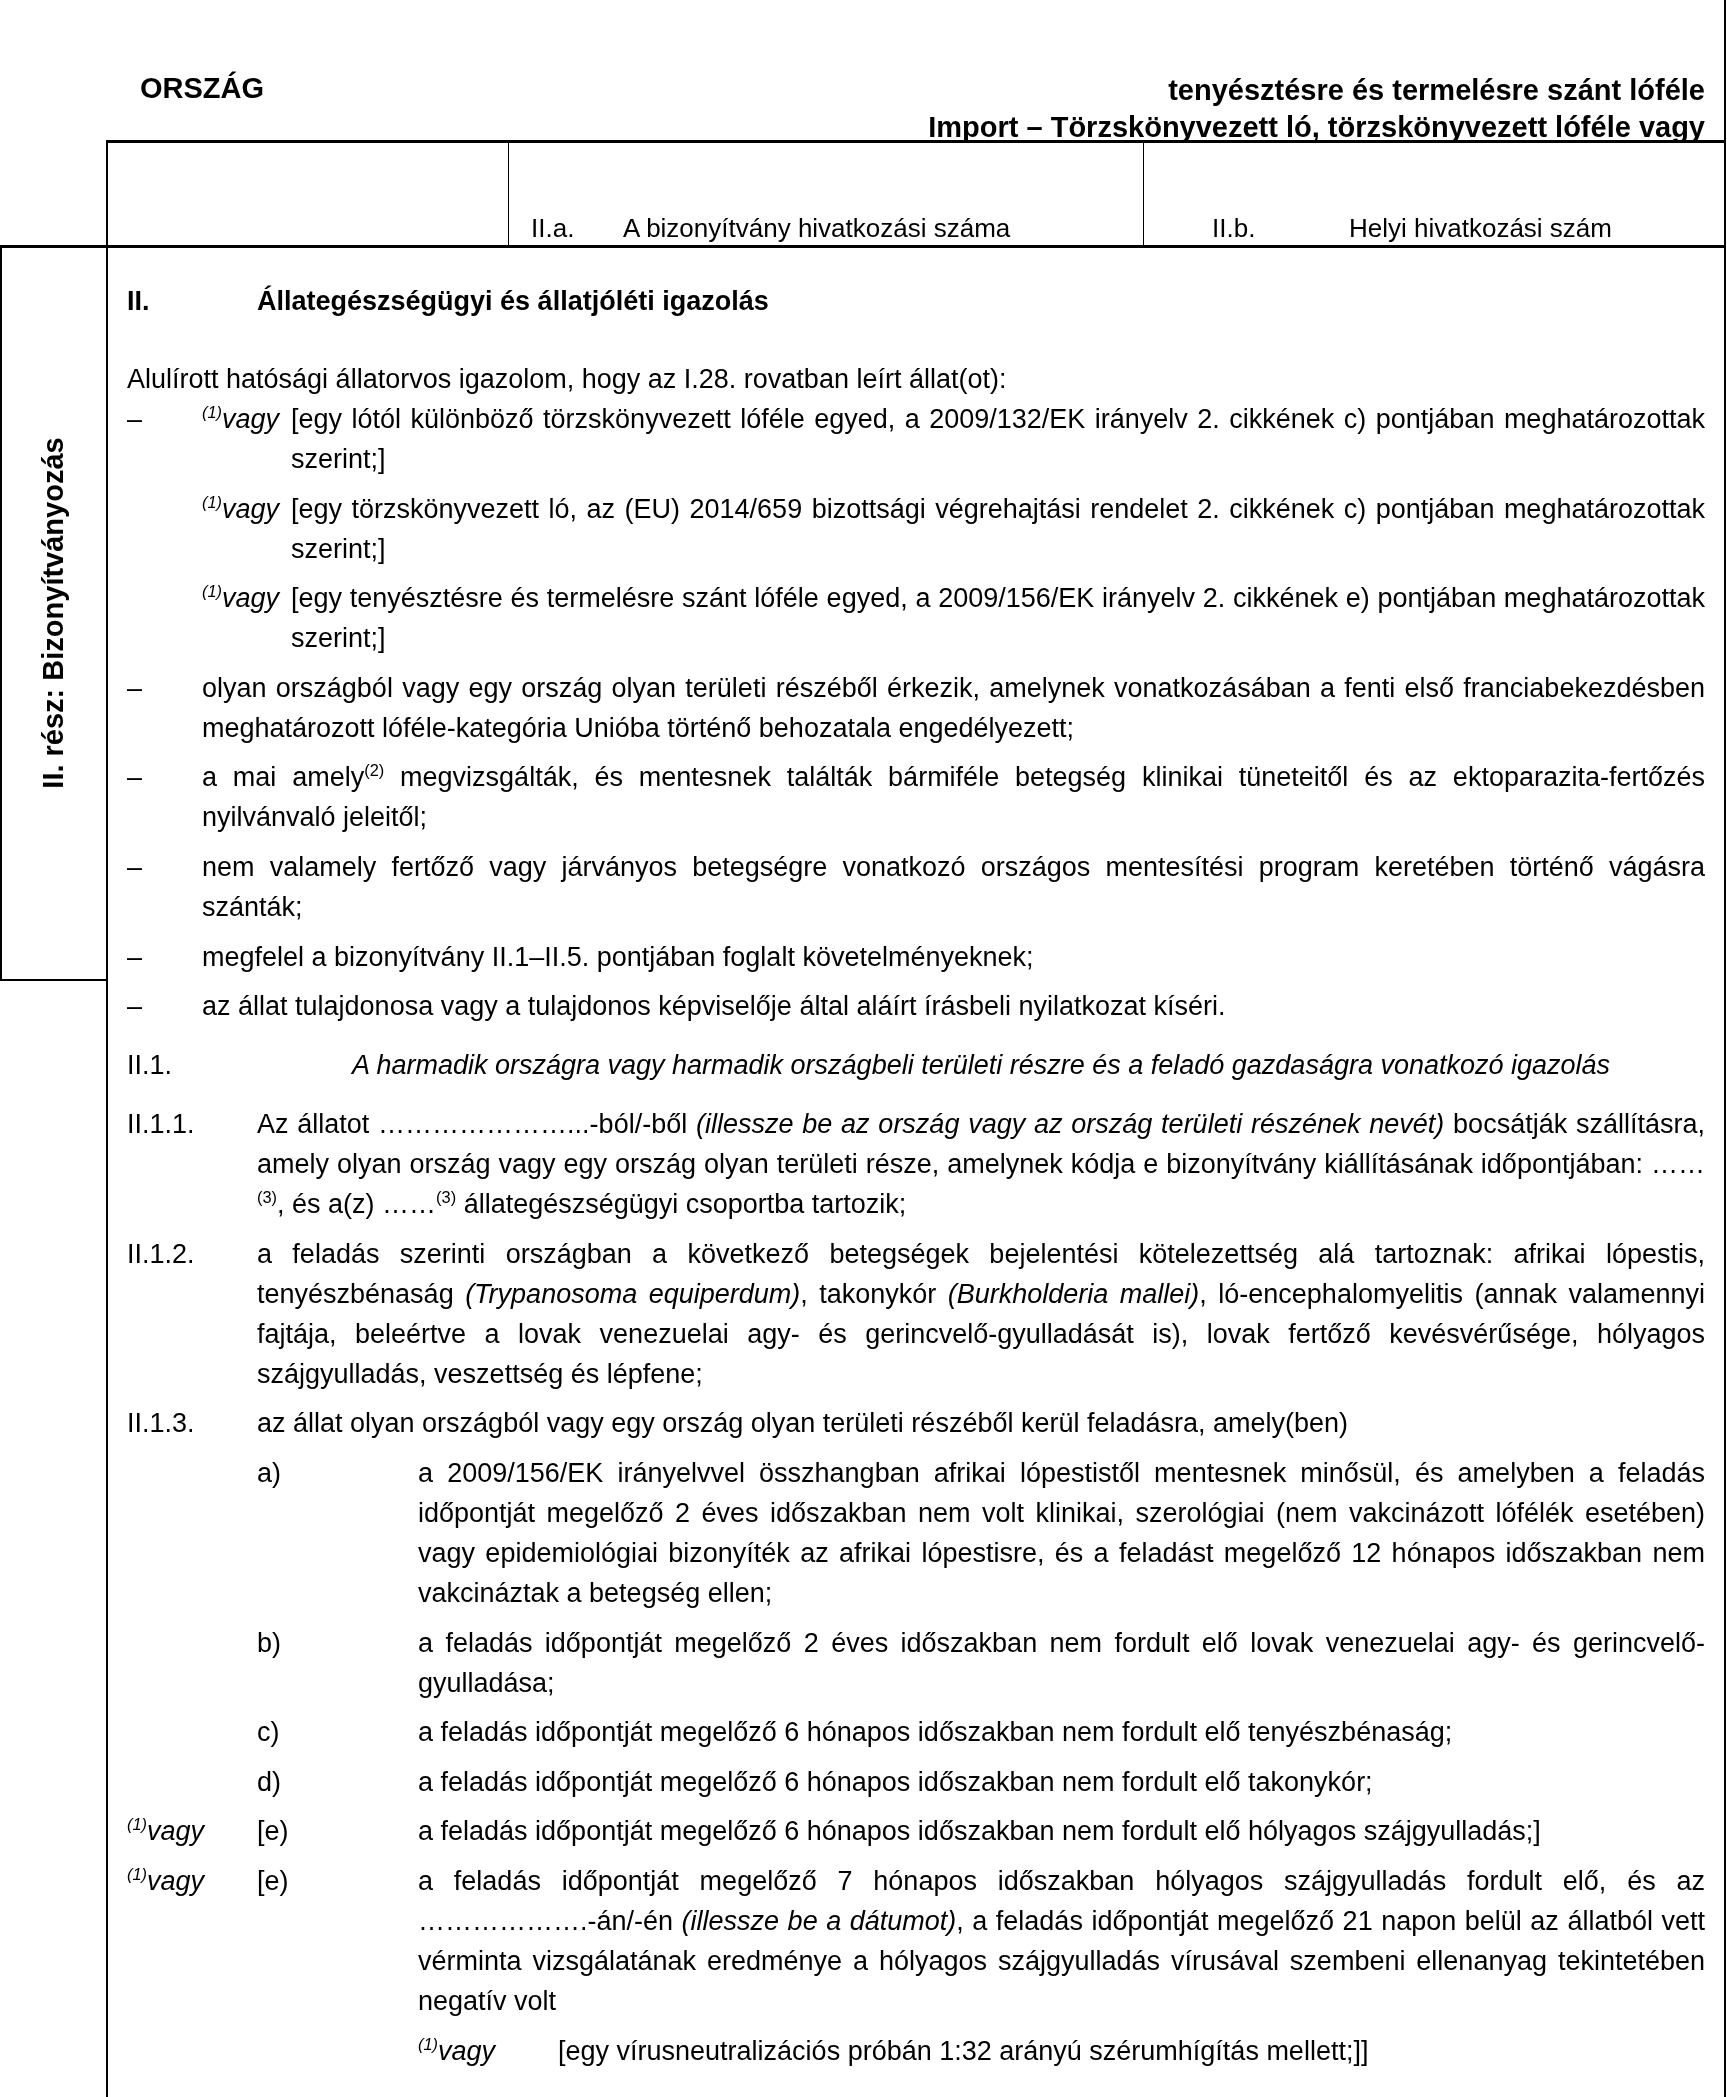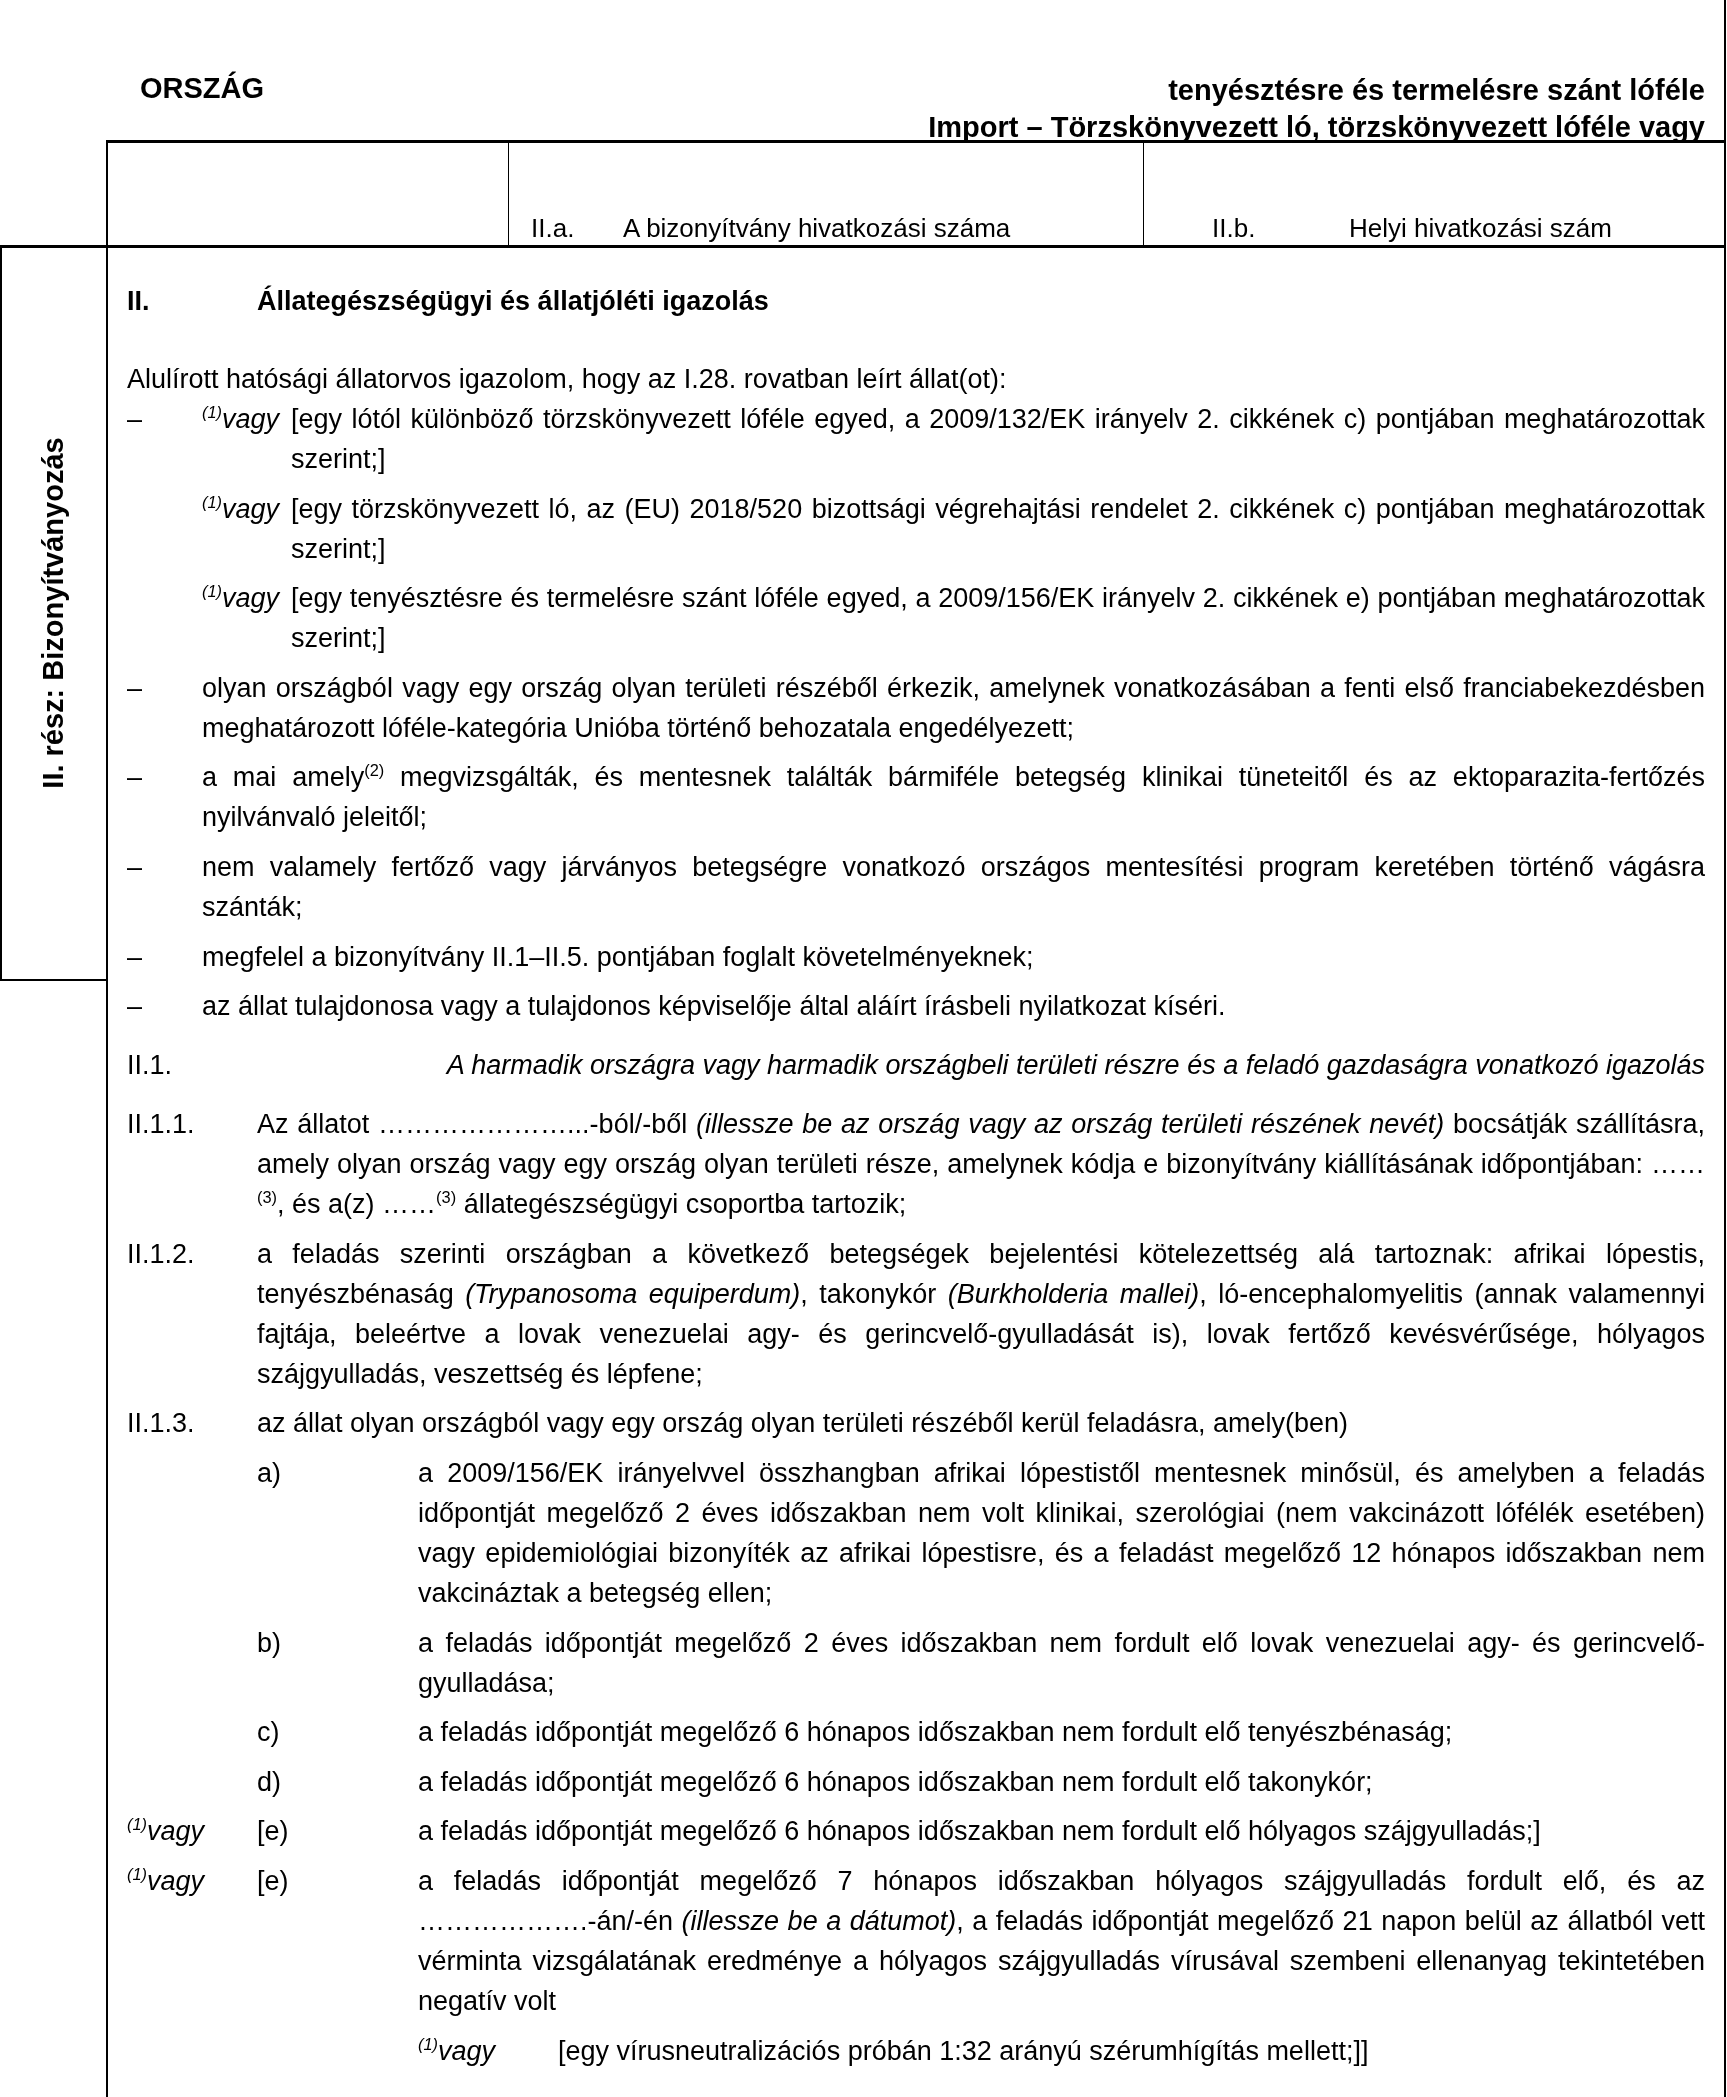--- a/index.html
+++ b/index.html
@@ -62,21 +62,21 @@
 
   <div class="row">
     <div class="col-dash">–</div>
     <div class="col-vagy"><sup>(1)</sup><span>vagy</span></div>
     <div class="txt">[egy lótól különböző törzskönyvezett lóféle egyed, a 2009/132/EK irányelv 2. cikkének c) pontjában meghatározottak szerint;]</div>
   </div>
   <div class="gap-s"></div>
   <div class="row">
     <div class="col-dash"></div>
     <div class="col-vagy"><sup>(1)</sup><span>vagy</span></div>
-    <div class="txt">[egy törzskönyvezett ló, az (EU) 2018/520 bizottsági végrehajtási rendelet 2. cikkének c) pontjában meghatározottak szerint;]</div>
+    <div class="txt">[egy törzskönyvezett ló, az (EU) 2014/659 bizottsági végrehajtási rendelet 2. cikkének c) pontjában meghatározottak szerint;]</div>
   </div>
   <div class="gap-s"></div>
   <div class="row">
     <div class="col-dash"></div>
     <div class="col-vagy"><sup>(1)</sup><span>vagy</span></div>
     <div class="txt">[egy tenyésztésre és termelésre szánt lóféle egyed, a 2009/156/EK irányelv 2. cikkének e) pontjában meghatározottak szerint;]</div>
   </div>
   <div class="gap-s"></div>
 
   <div class="row">
@@ -100,21 +100,21 @@
   </div>
   <div class="gap-s"></div>
   <div class="row">
     <div class="col-dash">–</div>
     <div class="txt">az állat tulajdonosa vagy a tulajdonos képviselője által aláírt írásbeli nyilatkozat kíséri.</div>
   </div>
   <div class="gap-m"></div>
 
   <div class="row">
     <div class="col-num">II.1.</div>
-    <div class="txt i" style="text-align:right">A harmadik országra vagy harmadik országbeli területi részre és a feladó gazdaságra vonatkozó igazolás</div>
+    <div class="txt i" style="text-align:center">A harmadik országra vagy harmadik országbeli területi részre és a feladó gazdaságra vonatkozó igazolás</div>
   </div>
   <div class="gap-m"></div>
 
   <div class="row">
     <div class="col-num">II.1.1.</div>
     <div class="txt"><span>Az állatot …………………...-ból/-ből </span><span class="i">(illessze be az ország vagy az ország területi részének nevét)</span><span> bocsátják szállításra, amely olyan ország vagy egy ország olyan területi része, amelynek kódja e bizonyítvány kiállításának időpontjában: ……</span><sup>(3)</sup><span>, és a(z) ……</span><sup>(3)</sup><span> állategészségügyi csoportba tartozik;</span></div>
   </div>
   <div class="gap-s"></div>
 
   <div class="row">

